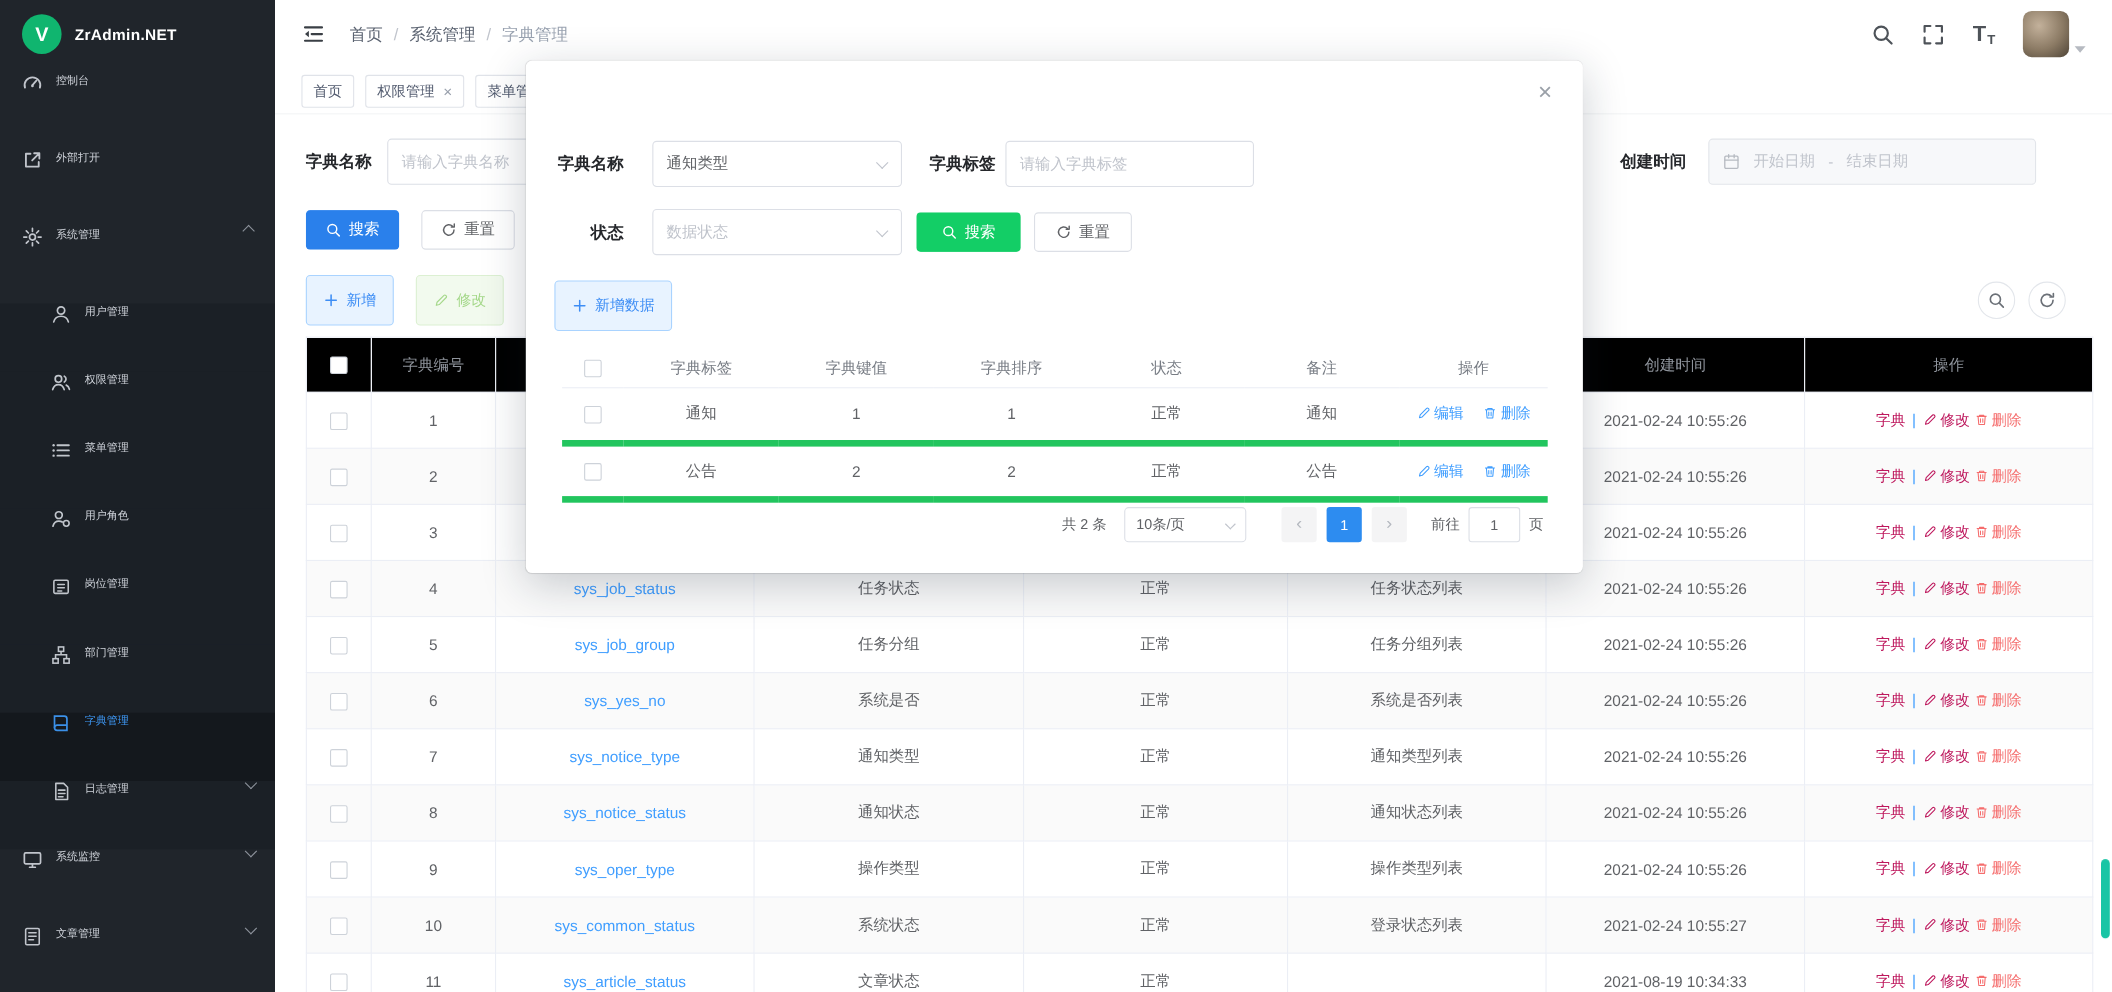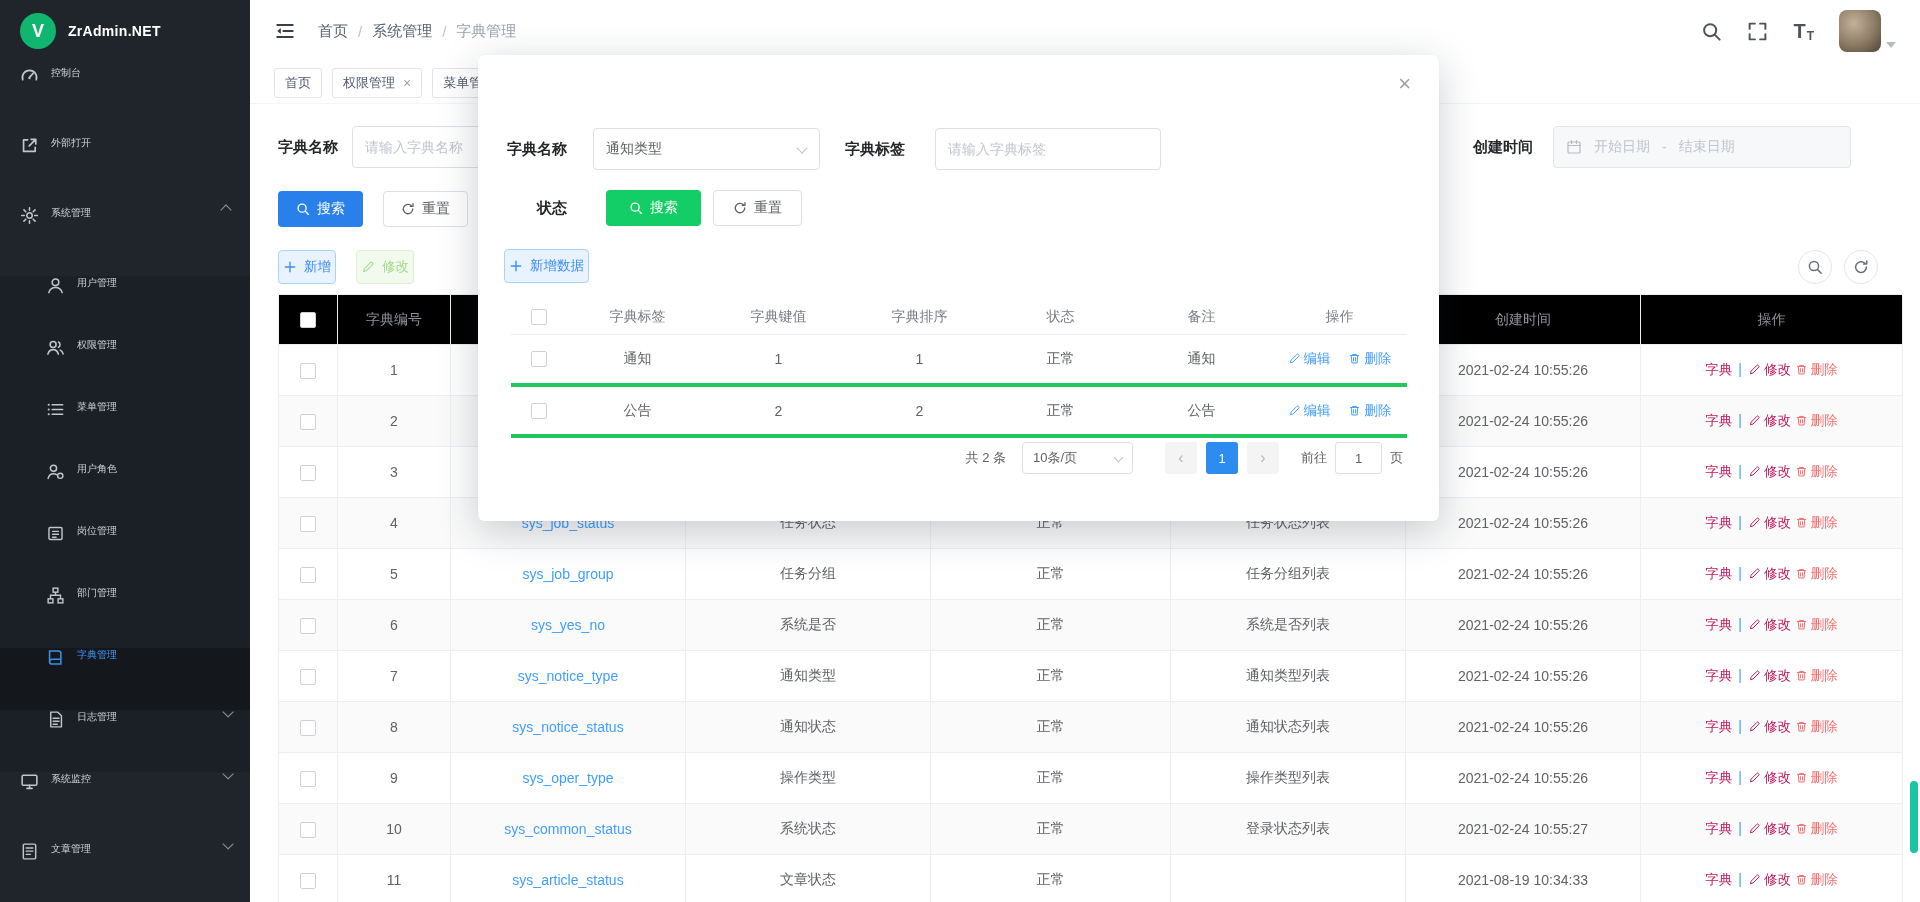--- a/index.html
+++ b/index.html
@@ -61,21 +61,21 @@
   align-items:center;padding:0 12px;gap:12px;color:#c0c4cc;font-size:14px;cursor:pointer}
 .date-range .cal{width:16px;height:16px;color:#b6bac1;display:inline-flex;flex:none}
 .date-range .dsep{color:#c0c4cc}
 .btn-row{margin-top:23px;display:flex;align-items:center;gap:20px}
 .btn{height:36px;display:inline-flex;align-items:center;justify-content:center;gap:7px;padding:0 17px;
   border-radius:4px;font-size:14px;border:1px solid transparent;white-space:nowrap}
 .bi{width:14px;height:14px;display:inline-flex}
 .btn-primary{background:#2a80eb;color:#fff}
 .btn-plain{background:#fff;border-color:#dcdfe6;color:#606266}
 .action-row{margin-top:23px;display:flex;align-items:center}
-.btn-sm{height:34px;font-size:13.5px;padding:0 4px}
+.btn-sm{height:46px;font-size:13.5px;padding:0 15px}
 .btn-add{background:#e8f3ff;border-color:#a9d3ff;color:#3d8df5}
 .btn-edit{background:#f2faee;border-color:#dcf0d2;color:#a5d88a;margin-left:20px}
 .tool-circles{margin-left:auto;display:flex;gap:12px;margin-right:25px}
 .circle-btn{width:34px;height:34px;border:1px solid #e3e6eb;border-radius:50%;display:flex;align-items:center;
   justify-content:center;color:#6b7077;cursor:pointer}
 .circle-btn .bi{width:16px;height:16px}
 
 
 .main-table{margin-top:10px;width:100%;border-collapse:collapse;table-layout:fixed;font-size:14px;color:#606266}
 .main-table th,.main-table td{border:1px solid #ebeef5;text-align:center;overflow:hidden;white-space:nowrap}
@@ -97,29 +97,29 @@
 .m-row{display:flex;align-items:center;margin-left:26px}
 .m-row1{margin-top:73px}
 .m-row2{margin-top:20px}
 .m-label{width:63px;text-align:right;margin-right:26px;font-weight:bold;font-size:15px;color:#25272b;flex:none;white-space:nowrap}
 .m-label2{margin-left:25px;font-weight:bold;font-size:15px;color:#25272b;white-space:nowrap}
 .m-select{width:227px;height:42px;border:1px solid #dcdfe6;border-radius:4px;display:flex;align-items:center;
   padding:0 30px 0 12px;position:relative;font-size:14px;color:#606266;background:#fff;cursor:pointer;flex:none}
 .m-select.placeholder{color:#c0c4cc}
 .m-select::after{content:"";position:absolute;right:13px;top:15px;width:7px;height:7px;
   border-right:1.4px solid #c0c4cc;border-bottom:1.4px solid #c0c4cc;transform:rotate(45deg)}
-.m-input{margin-left:30px;width:226px;height:42px;border:1px solid #dcdfe6;border-radius:4px;padding:0 12px;
+.m-input{margin-left:9px;width:226px;height:42px;border:1px solid #dcdfe6;border-radius:4px;padding:0 12px;
   font-size:14px;color:#606266;outline:none}
 .m-input::placeholder{color:#c0c4cc}
 .btn-green{background:#13ce66;color:#fff;margin-left:13px;width:95px}
 .m-reset{margin-left:12px;width:89px}
 .btn-add-data{margin:23px 0 0 26px}
 .m-table{margin:17px 26px 0 33px;width:896px;border-collapse:collapse;table-layout:fixed;font-size:14px;color:#606266}
 .m-table th{height:34px;color:#777c84;font-weight:normal;border-bottom:1px solid #ebeef5;text-align:center;white-space:nowrap}
-.m-table td{height:51px;border-bottom:4px solid #22c55e;text-align:center;white-space:nowrap;overflow:hidden}
+.m-table td{height:51px;border-bottom:6px solid #22c55e;text-align:center;white-space:nowrap;overflow:hidden}
 .m-ops a{color:#409eff;font-size:13.5px;margin:0 7px}
 .m-pager{display:flex;align-items:center;justify-content:flex-end;margin-top:4px;padding-right:36px;
   font-size:13px;color:#606266}
 .pager-total{margin-right:16px;white-space:nowrap}
 .pager-size{width:111px;height:32px;border:1px solid #dcdfe6;border-radius:4px;display:flex;align-items:center;
   padding:0 24px 0 10px;position:relative;color:#606266;cursor:pointer;flex:none}
 .pager-size::after{content:"";position:absolute;right:10px;top:11px;width:6px;height:6px;
   border-right:1.3px solid #c0c4cc;border-bottom:1.3px solid #c0c4cc;transform:rotate(45deg)}
 .pg-btn{width:32px;height:32px;border-radius:3px;background:#f4f4f5;display:flex;align-items:center;
   justify-content:center;font-size:16px;color:#b4b8bf;margin-left:9px;cursor:pointer;flex:none}
@@ -646,20 +646,23 @@
     <span class="m-label">字典名称</span>
     <div class="m-select">
         <span>通知类型</span>
       </div>
     <span class="m-label2">字典标签</span>
     <input class="m-input" placeholder="请输入字典标签" style="">
   </div>
 
   <div class="m-row m-row2">
     <span class="m-label">状态</span>
+    <div class="m-select placeholder">
+        <span>数据状态</span>
+      </div>
     <button class="btn btn-green">
       <span class="bi">
           <svg viewBox="0 0 16 16">
             <circle cx="7" cy="7" r="4.6" fill="none" stroke="currentColor" stroke-width="1.5"></circle>
             <path d="M10.6 10.6L14.2 14.2" stroke="currentColor" stroke-width="1.5" stroke-linecap="round"></path>
           </svg>
         </span>
       <span>搜索</span>
     </button>
     <button class="btn btn-plain m-reset">

